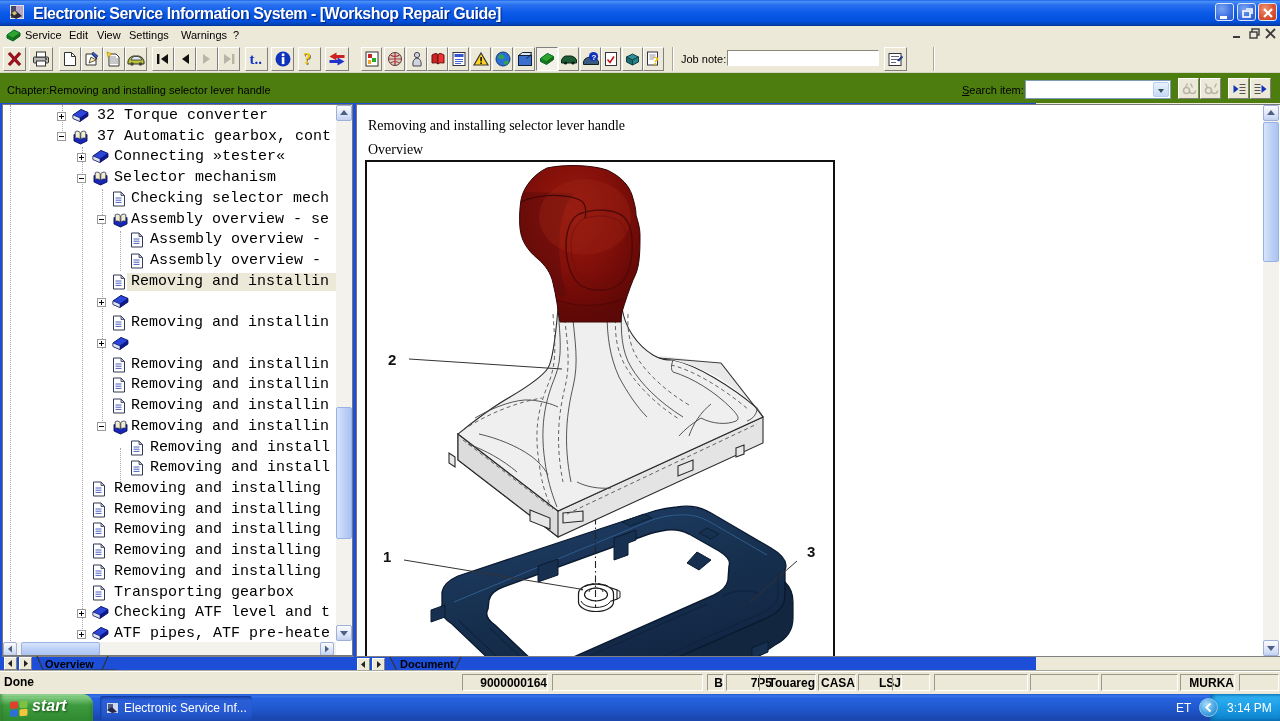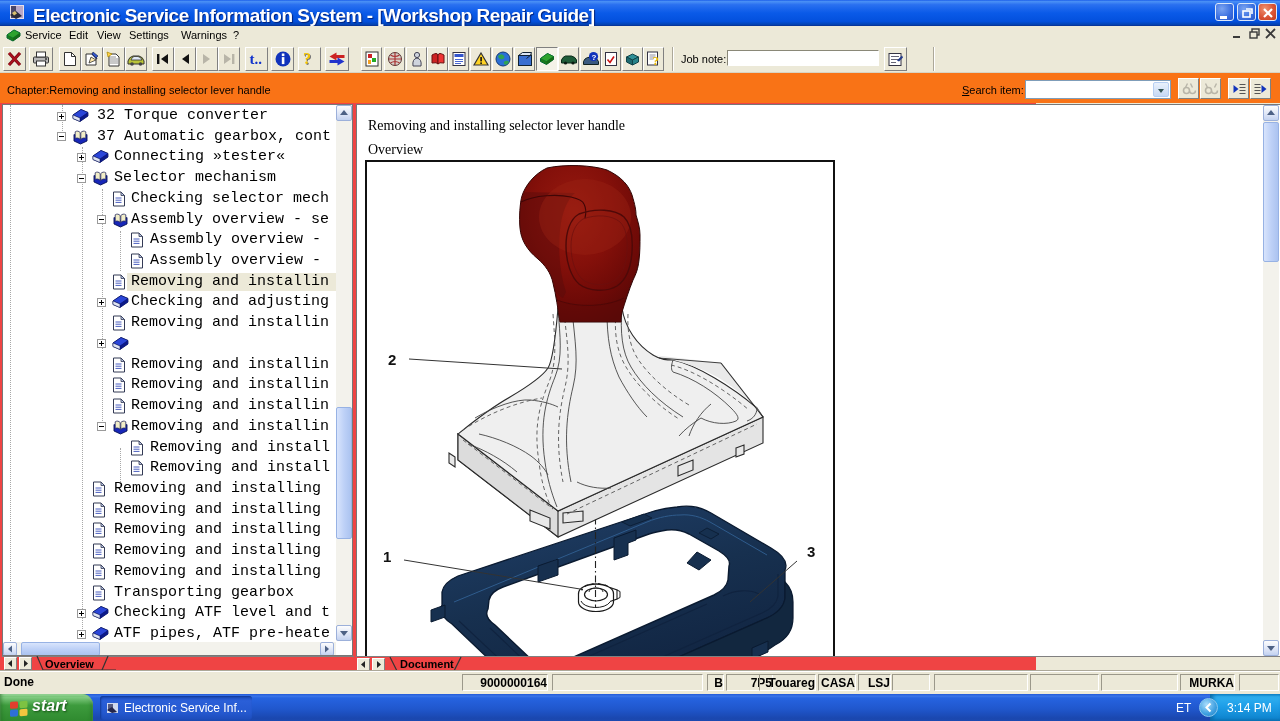--- a/index.html
+++ b/index.html
@@ -1,37 +1,37 @@
 <!DOCTYPE html>
 <html><head><meta charset="utf-8"><style>
 *{margin:0;padding:0;box-sizing:border-box}
 html,body{width:1280px;height:721px;overflow:hidden}
 body{font-family:"Liberation Sans",sans-serif;background:#ECE9D8;position:relative}
 #titlebar{position:absolute;left:0;top:0;width:1280px;height:26px;
  background:linear-gradient(180deg,#1c5eea 0%,#4a90f5 6%,#2a70f0 18%,#0a5ae8 50%,#0350dd 82%,#0341ad 96%,#0a2a8a 100%);}
-#titlebar .ttext{position:absolute;left:33px;top:5px;color:#fff;font-weight:bold;font-size:19px;letter-spacing:-0.5px;text-shadow:1px 1px 1px #00227a}
+#titlebar .ttext{position:absolute;left:33px;top:5px;color:#fff;font-weight:bold;font-size:16px;letter-spacing:-0.5px;text-shadow:1px 1px 1px #00227a}
 #appicon{position:absolute;left:8px;top:4px;width:18px;height:17px}
 .wbtn{position:absolute;top:3px;width:19px;height:18px;border-radius:3px;border:1px solid #dce8fa;}
 #btnmin{left:1215px;background:radial-gradient(circle at 35% 30%,#7ba4f1,#3a6fe0 60%,#2b55c8)}
 #btnmax{left:1237px;background:radial-gradient(circle at 35% 30%,#7ba4f1,#3a6fe0 60%,#2b55c8)}
 #btncls{left:1258px;background:radial-gradient(circle at 35% 30%,#ee9270,#da5436 55%,#c13a1c)}
 .wbtn svg{position:absolute;left:0;top:0}
 #menubar{position:absolute;left:0;top:26px;width:1280px;height:19px;background:#ECE9D8;font-size:11px;color:#000}
 #menubar span{position:absolute;top:3px}
 #toolbar{position:absolute;left:0;top:45px;width:1280px;height:27px;background:#ECE9D8}
 .tbtn{position:absolute;top:2px;height:24px;background:#ECE9D8;border-top:1px solid #fff;border-left:1px solid #fff;border-right:1px solid #808080;border-bottom:1px solid #808080}
 .tbtn svg{position:absolute;left:50%;top:50%;transform:translate(-50%,-50%)}
 .tbtn.pressed{border-top:1px solid #808080;border-left:1px solid #808080;border-right:1px solid #fff;border-bottom:1px solid #fff;background:#f4f2e8}
-#chapterbar{position:absolute;left:0;top:72px;width:1280px;height:31px;background:#f97316;border-top:1px solid #d8d4c4}
+#chapterbar{position:absolute;left:0;top:72px;width:1280px;height:31px;background:#4d7c0f;border-top:1px solid #d8d4c4}
 #chapterbar .chtext{position:absolute;left:7px;top:11px;font-size:11px;color:#000}
 #searchlbl{position:absolute;left:962px;top:11px;font-size:11px}
 #searchlbl u{text-decoration:underline}
 #searchbox{position:absolute;left:1025px;top:7px;width:146px;height:19px;background:#fff;border:1px solid #7f9db9}
 #searcharrow{position:absolute;right:1px;top:1px;width:16px;height:15px;background:linear-gradient(180deg,#e9f1fc,#c7d9f5);border:1px solid #b6cef2;border-radius:2px}
-#main{position:absolute;left:0;top:103px;width:1036px;height:569px;background:#ef4444}
+#main{position:absolute;left:0;top:103px;width:1036px;height:569px;background:#1d4ed8}
 #treepanel{position:absolute;left:2px;top:1px;width:351px;height:552px;background:#fff;border:1px solid #777;overflow:hidden}
 #treetabs{position:absolute;left:2px;top:553px;width:352px;height:16px}
 #docpanel{position:absolute;left:356px;top:1px;width:924px;height:552px;background:#fff;border-top:1px solid #777;border-left:1px solid #777;overflow:hidden}
 #doctabs{position:absolute;left:356px;top:553px;width:924px;height:19px}
 #statusbar{position:absolute;left:0;top:672px;width:1280px;height:22px;background:#ECE9D8;font-size:12px}
 .scell{position:absolute;top:2px;height:17px;border:1px solid;border-color:#9b988a #fff #fff #9b988a;font-size:12px;color:#000;text-align:right;line-height:16px}
 #taskbar{position:absolute;left:0;top:694px;width:1280px;height:27px;
  background:linear-gradient(180deg,#2158d8 0%,#3a75e8 8%,#2663e0 15%,#2057cd 55%,#1a47af 90%,#1d49b0 100%)}
 .treerow{position:absolute;white-space:pre;font-family:"Liberation Mono",monospace;font-size:15px;color:#000;height:20px;line-height:20px}
 .serif{font-family:"Liberation Serif",serif}
@@ -411,21 +411,20 @@
       </svg>
 <div class="treerow" style="left:128px;top:167px">Removing and installin</div>
 <svg style="position:absolute;left:94px;top:193px" width="9" height="9">
         <rect x="0.5" y="0.5" width="8" height="8" fill="#fff" stroke="#9a9a9a"></rect>
         <rect x="2" y="4" width="5" height="1" fill="#000"></rect>
         <rect x="4" y="2" width="1" height="5" fill="#000"></rect>
       </svg>
 <svg style="position:absolute;left:109px;top:189px" width="17" height="16">
         <use href="#i-bookc"></use>
       </svg>
-<div class="treerow" style="left:128px;top:187px">Checking and adjusting</div>
 <svg style="position:absolute;left:109px;top:210px" width="17" height="16">
         <use href="#i-doc"></use>
       </svg>
 <div class="treerow" style="left:128px;top:208px">Removing and installin</div>
 <svg style="position:absolute;left:94px;top:234px" width="9" height="9">
         <rect x="0.5" y="0.5" width="8" height="8" fill="#fff" stroke="#9a9a9a"></rect>
         <rect x="2" y="4" width="5" height="1" fill="#000"></rect>
         <rect x="4" y="2" width="1" height="5" fill="#000"></rect>
       </svg>
 <svg style="position:absolute;left:109px;top:231px" width="17" height="16">
@@ -738,21 +737,21 @@
 <div style="position:absolute;left:0;top:670px;width:1280px;height:1px;background:#aca899"></div>
 <div style="position:absolute;left:0;top:671px;width:1280px;height:1px;background:#fff"></div>
 <div id="statusbar">
  <span style="position:absolute;left:4px;top:3px;font-weight:bold;font-size:12px">Done</span>
     <div class="scell" style="left:462px;width:86px;font-weight:bold">9000000164</div>
     <div class="scell" style="left:552px;width:151px;font-weight:bold"></div>
     <div class="scell" style="left:707px;width:17px;font-weight:bold">B</div>
     <div class="scell" style="left:726px;width:47px;font-weight:bold">7P5</div>
     <div class="scell" style="left:759px;width:57px;font-weight:bold">Touareg</div>
     <div class="scell" style="left:818px;width:38px;font-weight:bold">CASA</div>
-    <div class="scell" style="left:858px;width:33px;font-weight:bold">LSJ</div>
+    <div class="scell" style="left:858px;width:44px;font-weight:bold">LSJ</div>
     <div class="scell" style="left:892px;width:38px;font-weight:bold"></div>
     <div class="scell" style="left:934px;width:94px;font-weight:bold"></div>
     <div class="scell" style="left:1030px;width:69px;font-weight:bold"></div>
     <div class="scell" style="left:1101px;width:77px;font-weight:bold"></div>
     <div class="scell" style="left:1180px;width:55px;font-weight:bold">MURKA</div>
     <div class="scell" style="left:1239px;width:40px;font-weight:bold"></div>
 </div>
 <div id="taskbar">
  <div style="position:absolute;left:0;top:0;width:93px;height:45px;border-radius:0 11px 11px 0;background:linear-gradient(180deg,#4ca94c 0%,#7ec97e 8%,#3d9b3d 25%,#2f8a2f 60%,#1f6e1f 95%);box-shadow:inset 0 -3px 5px #1a5c1a,inset 0 2px 2px #9fdc9f">
    <svg style="position:absolute;left:9px;top:5px" width="20" height="18" viewBox="0 0 20 18">

